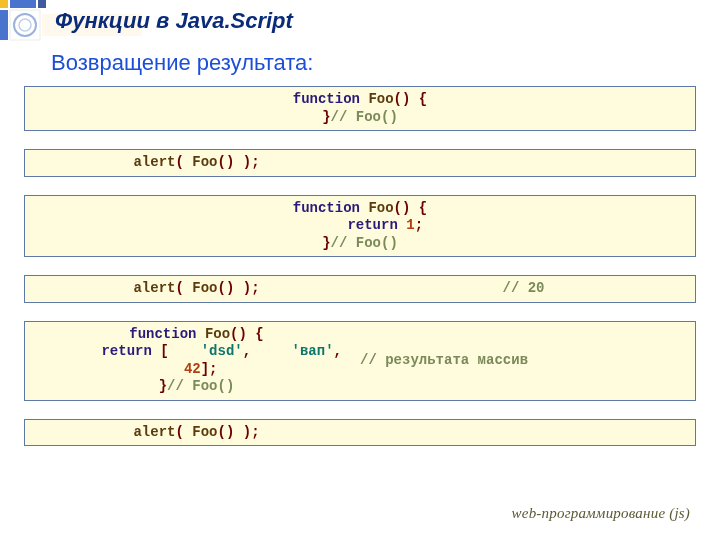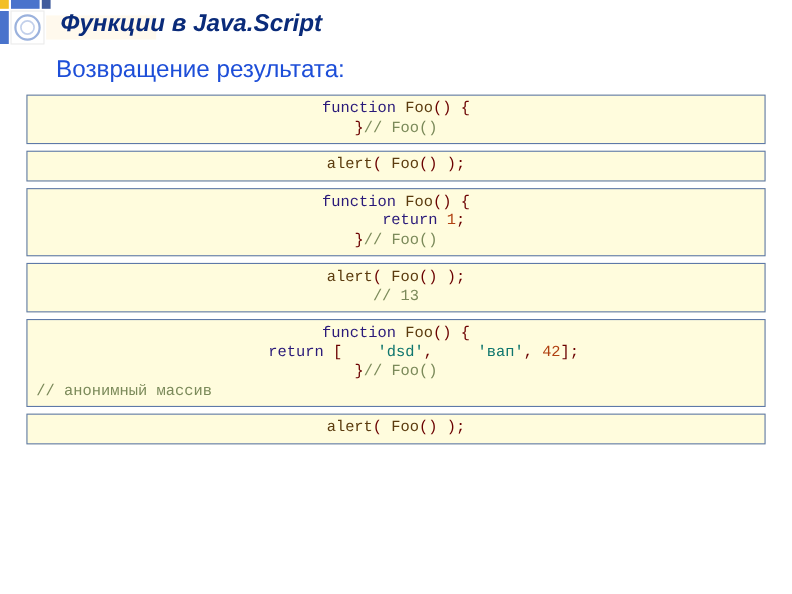--- a/index.html
+++ b/index.html
@@ -45,35 +45,36 @@
     font-family: Arial, sans-serif;
     margin-left: 31px;
   }
   .boxes {
     position: absolute;
     top: 86px;
     left: 24px;
     right: 24px;
     display: flex;
     flex-direction: column;
-    gap: 6px;
+    gap: 18px;
+    font-weight: bold;
   }
   .codebox {
     border: 1px solid #5e79a8;
     background: #fffcdd;
     padding: 4px 8px 4px 8px;
     font-family: "Courier New", monospace;
     font-size: 14px;
     line-height: 1.25;
     color: #333;
     box-sizing: border-box;
   }
   .row2 {
     display: grid;
-    grid-template-columns: 1fr;
+    grid-template-columns: 1fr 1fr;
   }
   .kw  { color: #2a1a7a; }
   .fn  { color: #5b3b0e; }
   .par { color: #6b0000; }
   .com { color: #7b8a5a; }
   .num { color: #b04010; }
   .str { color: #0f766e; margin-left: 32px; }
   .op  { color: #6b0000; }
   .footer {
     position: absolute;
@@ -118,33 +119,34 @@
       <div class="codebox">
         <div><span class="kw">function</span><span style="white-space: pre;"> </span><span class="fn">Foo</span><span class="par">()</span><span style="white-space: pre;"> </span><span class="par">{</span></div>
         <div><span style="white-space: pre;">      </span><span class="kw">return</span><span style="white-space: pre;"> </span><span class="num">1</span><span class="op">;</span></div>
         <div><span class="par">}</span><span class="com">// Foo()</span></div>
       </div>
       <div class="codebox row2">
         <div>
           <div><span class="fn">alert</span><span class="par">(</span><span style="white-space: pre;"> </span><span class="fn">Foo</span><span class="par">()</span><span style="white-space: pre;"> </span><span class="par">)</span><span class="op">;</span></div>
         </div>
         <div>
-          <div><span class="com">// 13</span></div>
+          <div><span class="com">// 20</span></div>
         </div>
       </div>
       <div class="codebox row2">
         <div>
           <div><span class="kw">function</span><span style="white-space: pre;"> </span><span class="fn">Foo</span><span class="par">()</span><span style="white-space: pre;"> </span><span class="par">{</span></div>
           <div><span style="white-space: pre;">      </span><span class="kw">return</span><span style="white-space: pre;"> </span><span class="par">[</span><span class="str">'dsd'</span><span class="op">,</span><span style="white-space: pre;"> </span><span class="str">'вап'</span><span class="op">,</span><span style="white-space: pre;"> </span><span class="num">42</span><span class="par">]</span><span class="op">;</span></div>
           <div><span class="par">}</span><span class="com">// Foo()</span></div>
         </div>
         <div style="display: flex; align-items: center;">
-          <div><span class="com">// анонимный массив</span></div>
+          <div><span class="com">// результата массив</span></div>
         </div>
       </div>
       <div class="codebox row2">
         <div>
           <div><span class="fn">alert</span><span class="par">(</span><span style="white-space: pre;"> </span><span class="fn">Foo</span><span class="par">()</span><span style="white-space: pre;"> </span><span class="par">)</span><span class="op">;</span></div>
         </div>
       </div>
     </div>
 
+  <div class="footer">web-программирование (js)</div>
 </div>
 
 </body></html>

